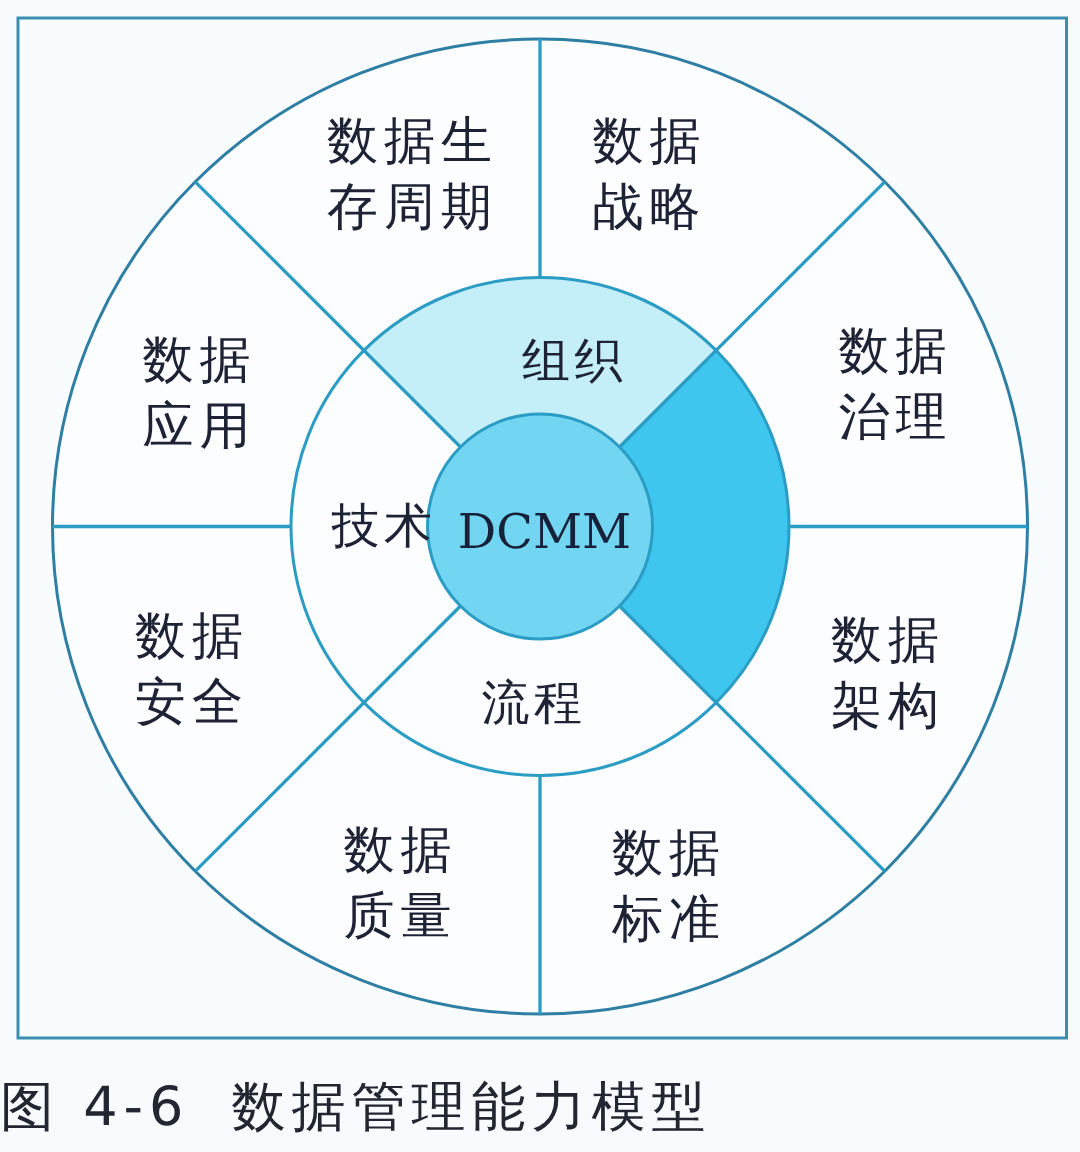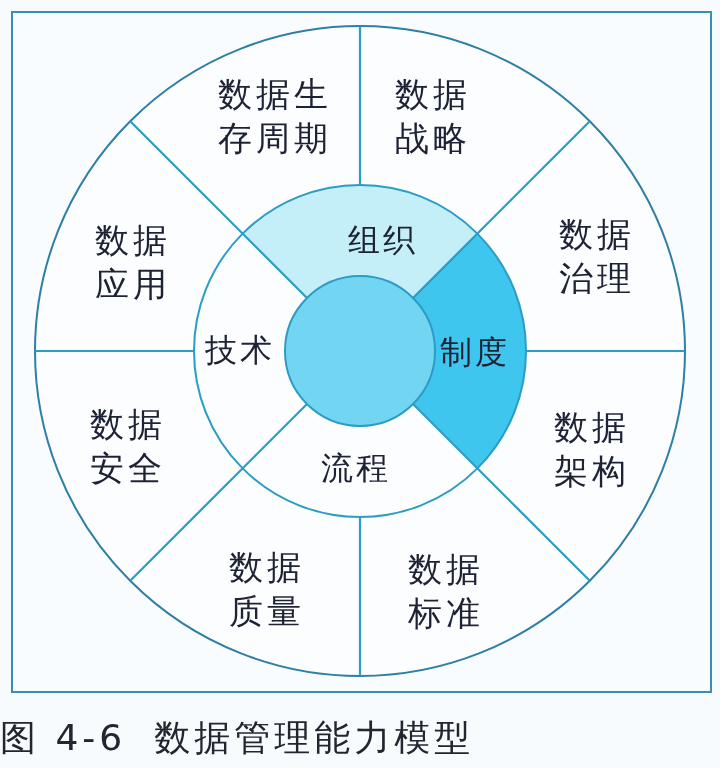--- a/index.html
+++ b/index.html
@@ -116,21 +116,21 @@
   <div class="label outer" style="left:446px; top:591px;">数据
 标准</div>
   <div class="label outer" style="left:267px; top:589px;">数据
 质量</div>
   <div class="label outer" style="left:128px; top:446px;">数据
 安全</div>
   <div class="label outer" style="left:133px; top:262px;">数据
 应用</div>
 
   <div class="label ring" style="left:383px; top:240px;">组织</div>
-  <div class="label ring" style="left:475px; top:352px;">制度</div>
   <div class="label ring" style="left:356px; top:468px;">流程</div>
-  <div class="label ring" style="left:240px; top:350px;">技术</div>
+  <div class="label ring" style="left:256px; top:350px;">技术</div>
 
+  <div class="label core" style="left:363px; top:354px;">DCMM</div>
 
   <div class="caption">
     <span class="fig-no">图 4-6</span><span>数据管理能力模型</span>
   </div>
 </div>
 
 </body></html>

